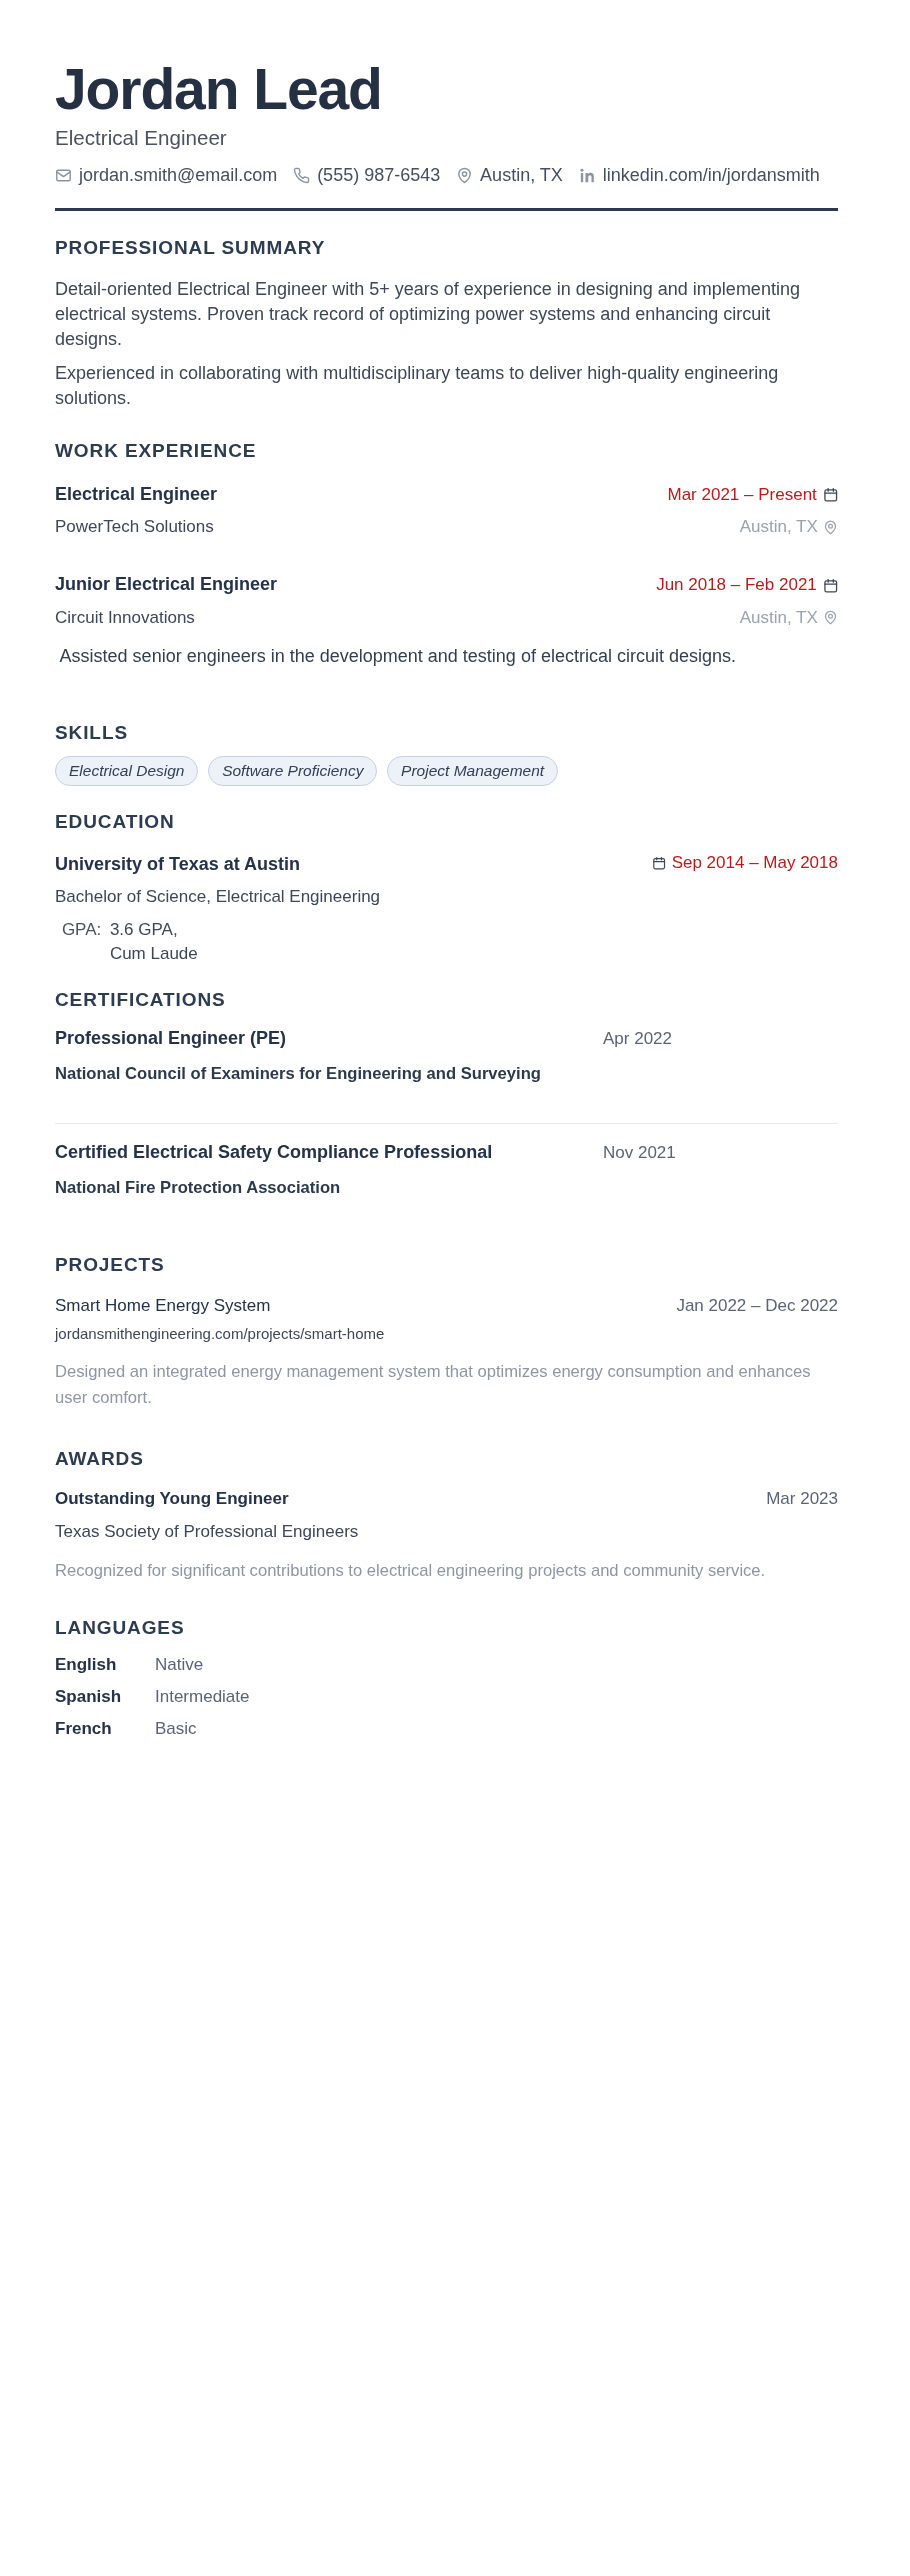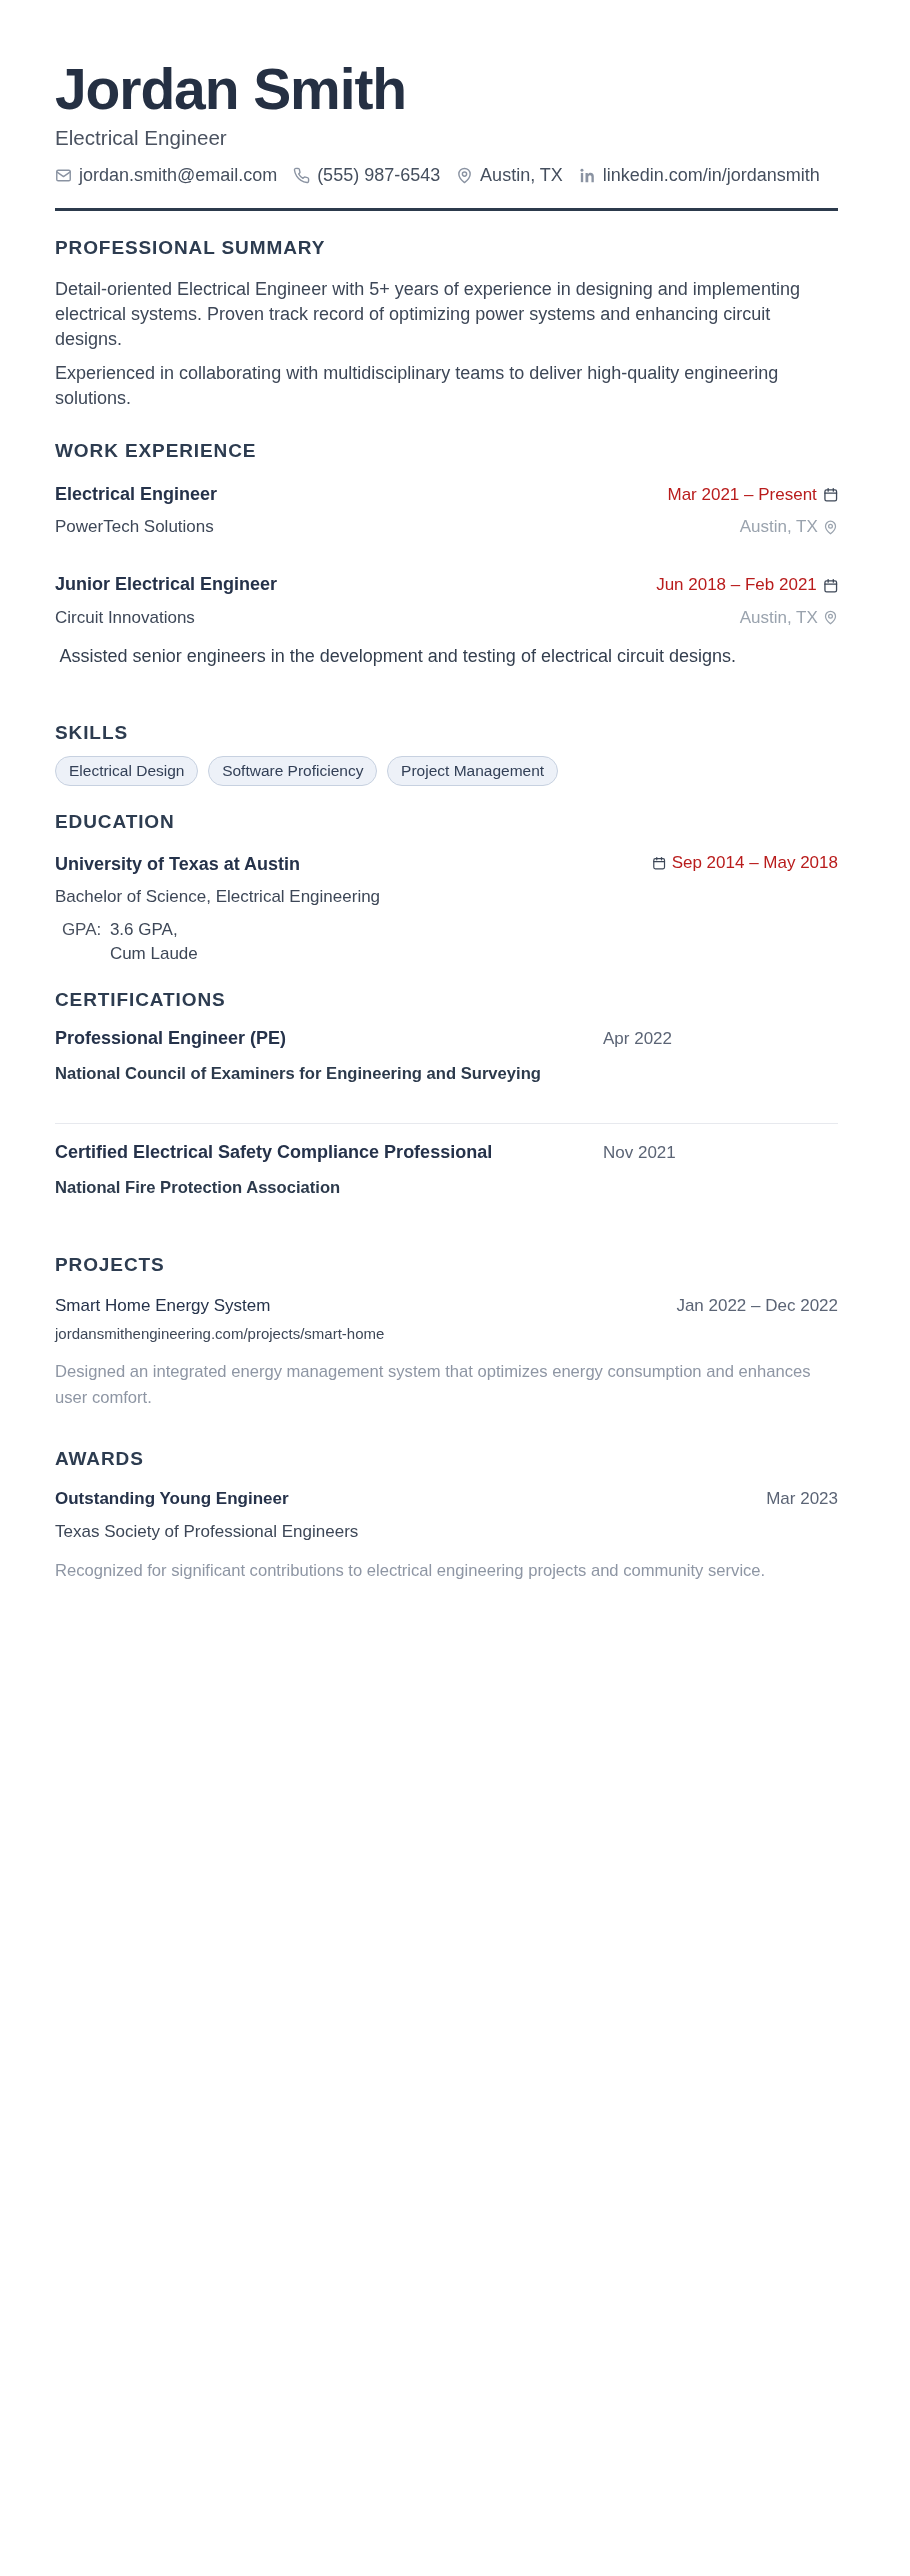--- a/index.html
+++ b/index.html
@@ -31,21 +31,21 @@
   .entry-title { font-size: 18px; font-weight: 700; color: #25324a; line-height: 23px; }
   .entry-date { display: flex; align-items: center; gap: 5.7px; font-size: 17px; color: #b91c1c; white-space: nowrap; }
   .entry-date svg { width: 15.5px; height: 15.5px; color: #3d4757; }
   .company-row { margin-top: 11.5px; }
   .company-name { font-size: 17px; color: #3d4757; }
   .entry-location { display: flex; align-items: center; gap: 5.2px; font-size: 17px; color: #9aa3ae; white-space: nowrap; }
   .entry-location svg { width: 15px; height: 15px; color: #9aa3ae; }
   .entry-desc { margin-top: 15px; padding-left: 4.6px; font-size: 18px; line-height: 26px; color: #333e4e; }
 
   .sec-skills { margin-top: 53px; }
-  .pill-row { margin-top: 12.6px; display: flex; gap: 9.7px; }
+  .pill-row { margin-top: 12.6px; display: flex; gap: 9.7px; font-style: italic; }
   .pill { font-size: 15.5px; color: #334057; background: #edf1f8; border: 1.1px solid #c7d1e0; border-radius: 573px; padding: 4.6px 13px; line-height: 18.4px; white-space: nowrap; }
 
   .sec-education { margin-top: 25px; }
   .edu-row { margin-top: 20.6px; }
   .school-name { font-size: 18px; font-weight: 700; color: #25324a; line-height: 23px; }
   .degree { margin-top: 10.3px; font-size: 17px; color: #3d4757; line-height: 20.6px; }
   .gpa-block { margin-top: 10.3px; padding-left: 6.9px; display: flex; font-size: 17px; line-height: 24px; }
   .gpa-label { color: #4a5260; width: 48px; flex: 0 0 auto; }
   .gpa-values { color: #3d4757; }
 
@@ -75,21 +75,21 @@
   .lang-row { display: flex; margin-bottom: 11.5px; font-size: 17px; line-height: 20.6px; }
   .lang-name { width: 100px; flex: 0 0 auto; font-weight: 700; color: #25324a; }
   .lang-level { color: #5b6475; }
 </style>
 </head>
 <body>
 
 <div class="page">
 
   <header>
-    <h1 class="name">Jordan Smith</h1>
+    <h1 class="name">Jordan Lead</h1>
     <div class="job-headline">Electrical Engineer</div>
     <div class="contact-row">
       <div class="contact-item">
         <svg viewBox="0 0 24 24" fill="none" stroke="currentColor" stroke-width="2" stroke-linecap="round" stroke-linejoin="round">
             <rect x="2.5" y="4.5" width="19" height="15" rx="2"></rect>
             <path d="M2.5 7l9.5 6.5L21.5 7"></path>
           </svg>
         <span>jordan.smith@email.com</span>
       </div>
       <div class="contact-item">
@@ -255,15 +255,32 @@
     <div>
       <div class="row-split award-title-row">
         <div class="award-title">Outstanding Young Engineer</div>
         <div class="award-date">Mar 2023</div>
       </div>
       <div class="award-org">Texas Society of Professional Engineers</div>
       <div class="muted-desc">Recognized for significant contributions to electrical engineering projects and community service.</div>
     </div>
   </section>
 
+  <section class="sec-languages">
+    <h2 class="section-heading">LANGUAGES</h2>
+    <div class="lang-table">
+      <div class="lang-row">
+        <span class="lang-name">English</span>
+        <span class="lang-level">Native</span>
+      </div>
+      <div class="lang-row">
+        <span class="lang-name">Spanish</span>
+        <span class="lang-level">Intermediate</span>
+      </div>
+      <div class="lang-row">
+        <span class="lang-name">French</span>
+        <span class="lang-level">Basic</span>
+      </div>
+    </div>
+  </section>
 
 </div>
 
 
 </body></html>

